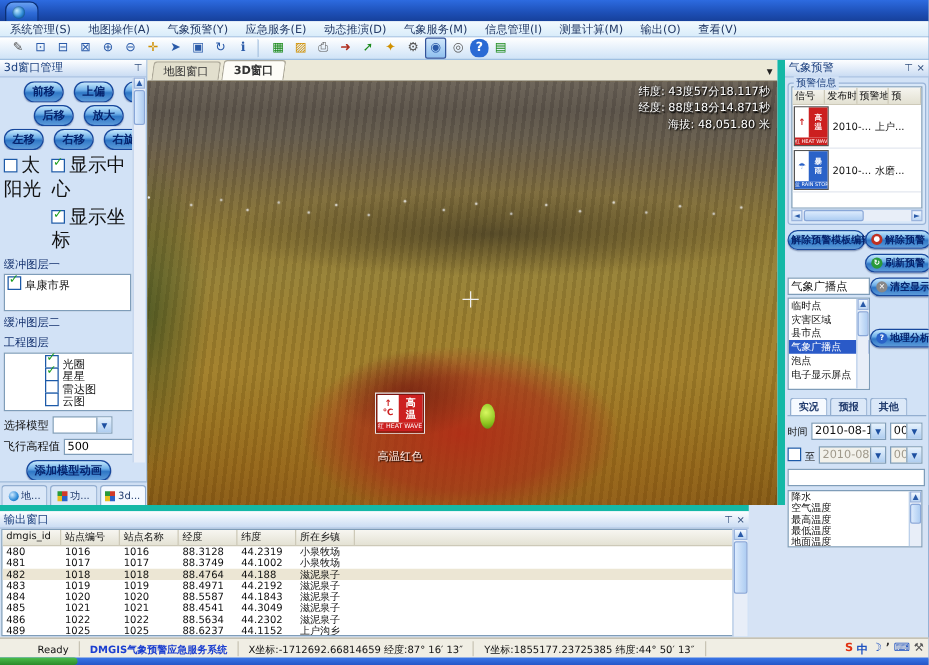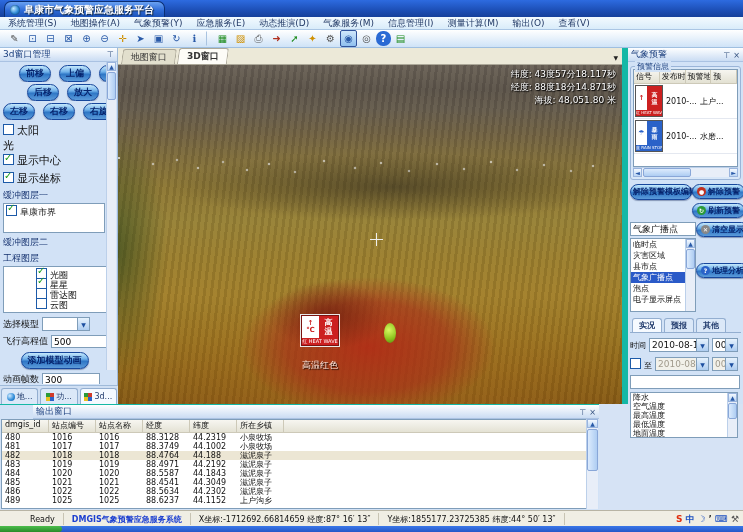--- a/index.html
+++ b/index.html
@@ -63,21 +63,21 @@
     border-right:1px solid #9fbad9;box-sizing:border-box;}
   .phead{height:13px;display:flex;align-items:center;justify-content:space-between;padding:0 3px;
     background:linear-gradient(180deg,#fdfeff,#cadcf3);border-bottom:1px solid #aac2e2;
     font-size:9px;color:#1b3f7e;}
   .phead .pin{color:#33507e;font-size:8px;}
   .lp-body{position:absolute;left:0;top:13px;width:106px;bottom:20px;overflow:hidden;padding:2px 0 0 3px;box-sizing:border-box;}
   .lp-scroll{position:absolute;right:1px;top:14px;bottom:34px;width:9px;}
   .btnrow{white-space:nowrap;overflow:hidden;margin:2px 0;}
   .btnrow .pill{margin-right:8px;}
   .r1{padding-left:16px}.r3{padding-left:24px}
-  .optwrap{display:flex;margin:3px 0 2px 0;font-size:11px;flex-direction:column;}
+  .optwrap{display:flex;margin:3px 0 2px 0;font-size:15px;}
   .optwrap .col{display:flex;flex-direction:column;gap:3px;}
   .optwrap .col.l{width:44px;}
   .sect{font-size:9px;color:#13306e;margin:3px 0 1px 0;}
   .chklist{width:96px;font-size:9px;padding:1px 2px;}
   .chklist .li{height:10px;line-height:10px;white-space:nowrap;}
   .formrow{display:flex;align-items:center;gap:3px;margin:4px 0;font-size:9px;white-space:nowrap;}
   .formrow input{width:52px;height:11px;border:1px solid #7f9db9;font-size:9px;padding:0 2px;font-family:inherit;}
   .centerbtn{text-align:center;margin:4px 0;}
   .lp-tabs{position:absolute;left:0;bottom:0;height:18px;width:118px;display:flex;align-items:flex-end;
     border-top:1px solid #9fbad9;background:#cfdff3;}
@@ -162,21 +162,21 @@
   .pointlist .li{height:11px;line-height:11px;padding:0 2px;white-space:nowrap;}
   .pointlist .li.selected{background:#2a5ac8;color:#fff;}
   .rp-tabs{display:flex;margin-top:6px;border-bottom:1px solid #93aed0;padding-left:2px;}
   .rp-tab{height:13px;padding:0 6px;font-size:8px;display:flex;align-items:center;
     border:1px solid #93aed0;border-bottom:none;border-radius:3px 3px 0 0;background:#dbe8f8;margin-right:2px;color:#223c6e;font-weight:bold;}
   .rp-tab.active{background:#f6faff;font-weight:bold;}
   .timerow{display:flex;align-items:center;gap:3px;margin-top:5px;font-size:8px;}
   .elemlist{margin-top:3px;height:44px;font-size:8px;overflow:hidden;position:relative;}
   .elemlist .li{height:9px;line-height:9px;padding:0 2px;white-space:nowrap;}
   
-  .output-panel{position:absolute;left:0;top:404px;width:599px;height:106px;background:#d2e2f6;border-top:1px solid #14b8a6;box-sizing:border-box;padding-left:33px;}
+  .output-panel{position:absolute;left:0;top:404px;width:599px;height:106px;background:#d2e2f6;border-top:5px solid #14b8a6;box-sizing:border-box;}
   .out-table{position:absolute;left:1px;top:14px;right:12px;bottom:1px;background:#fff;border:1px solid #7f9db9;overflow:hidden;}
   .oth{display:flex;background:linear-gradient(180deg,#f7f6f1,#e4e2d4);border-bottom:1px solid #cdc9b8;font-size:8px;height:12px;}
   .oth div{width:47px;padding:0 3px;border-right:1px solid #cdc9b8;box-sizing:border-box;white-space:nowrap;overflow:hidden;}
   .orow{display:flex;font-size:8px;height:9px;line-height:9px;}
   .orow div{width:47px;padding:0 3px;box-sizing:border-box;white-space:nowrap;overflow:hidden;}
   .orow.selected{background:#ece6d4;}
   .out-scroll{position:absolute;right:1px;top:14px;bottom:1px;width:11px;}
   
   .statusbar{position:absolute;left:0;top:510px;width:743px;height:16px;background:#f0eee4;
     border-top:1px solid #b8b4a4;display:flex;align-items:center;font-size:8px;gap:0;}
@@ -192,21 +192,20 @@
   .taskbar .start{position:absolute;left:0;top:0;width:62px;height:6px;background:linear-gradient(180deg,#4cbe4c,#2a8a2a);border-radius:0 3px 3px 0;}
 </style>
 </head>
 <body>
 
 <div id="app">
 
   <div class="titlebar">
     <div class="title-tab">
       <span class="globe-ic"></span>
-      <span>阜康市气象预警应急服务平台</span>
     </div>
   </div>
 
   <div class="menubar">
 
   <span class="menu-item">系统管理(S)</span>
       <span class="menu-item">地图操作(A)</span>
       <span class="menu-item">气象预警(Y)</span>
       <span class="menu-item">应急服务(E)</span>
       <span class="menu-item">动态推演(D)</span>

